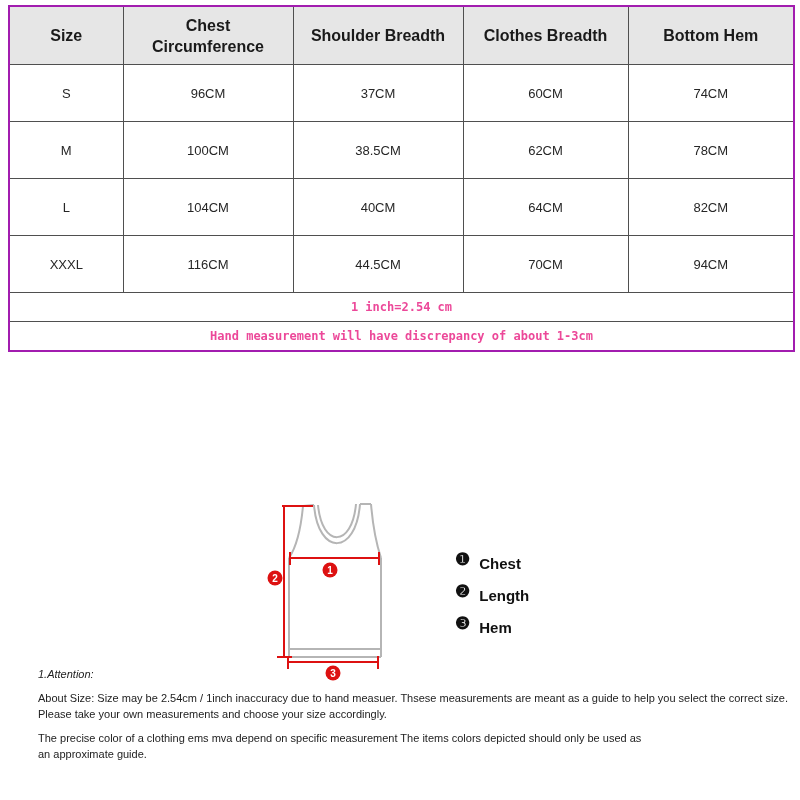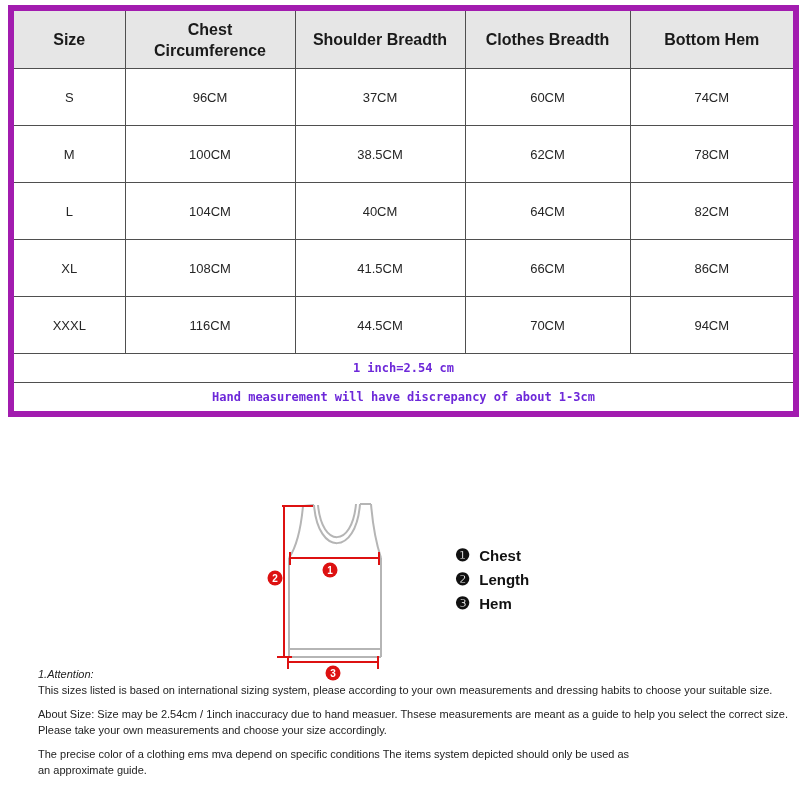--- a/index.html
+++ b/index.html
@@ -5,45 +5,45 @@
   html,body{margin:0;padding:0;}
   body{
     width:800px;height:800px;position:relative;background:#ffffff;
     font-family:"Liberation Sans",sans-serif;color:#222;overflow:hidden;
   }
 
   
   table.size-table{
     position:absolute;left:8px;top:5px;width:785px;
     border-collapse:collapse;table-layout:fixed;
-    border:6px solid #a21caf;
+    border:2px solid #a21caf;
   }
   table.size-table th, table.size-table td{
     border:1px solid #4f4f4f;text-align:center;vertical-align:middle;
     overflow:hidden;
   }
   table.size-table th{
     background:#e6e6e6;font-size:16px;font-weight:bold;color:#1a1a1a;
     height:55px;line-height:21px;
   }
   table.size-table th.wrap{padding:0 8px;}
   table.size-table td.data{height:54px;font-size:13px;color:#262626;}
   table.size-table td.note{
     height:26px;font-family:"DejaVu Sans Mono",monospace;
-    font-weight:bold;font-size:12px;color:#6d28d9;
+    font-weight:bold;font-size:12px;color:#ec4899;
   }
 
   
   .vest-svg{position:absolute;left:230px;top:496px;width:280px;height:190px;}
 
   .legend{position:absolute;left:455px;top:547px;}
   .legend-item{display:flex;align-items:center;margin-bottom:6px;
     font-size:15px;font-weight:600;color:#111;}
   .legend-glyph{font-size:17px;margin-right:9px;line-height:18px;}
-  .legend-label{line-height:18px;}
+  .legend-label{line-height:18px;margin-top:8px;}
 
   
   .text-sections{position:absolute;left:38px;top:666px;width:740px;
     font-size:11px;color:#222;}
   .section{margin-bottom:8px;}
   .section-heading{line-height:16px;font-style:italic;}
   .section-line{line-height:16px;white-space:nowrap;}
 </style>
 </head>
 <body>
@@ -77,27 +77,20 @@
     <td class="data">38.5CM</td>
     <td class="data">62CM</td>
     <td class="data">78CM</td>
   </tr>
   <tr>
     <td class="data">L</td>
     <td class="data">104CM</td>
     <td class="data">40CM</td>
     <td class="data">64CM</td>
     <td class="data">82CM</td>
-  </tr>
-  <tr>
-    <td class="data">XL</td>
-    <td class="data">108CM</td>
-    <td class="data">41.5CM</td>
-    <td class="data">66CM</td>
-    <td class="data">86CM</td>
   </tr>
   <tr>
     <td class="data">XXXL</td>
     <td class="data">116CM</td>
     <td class="data">44.5CM</td>
     <td class="data">70CM</td>
     <td class="data">94CM</td>
   </tr>
   <tr>
     <td class="note" colspan="5">1 inch=2.54 cm</td>
@@ -150,23 +143,22 @@
   </div>
   <div class="legend-item">
     <span class="legend-glyph">❸</span>
     <span class="legend-label">Hem</span>
   </div>
 </div>
 
 <div class="text-sections">
   <div class="section">
     <div class="section-heading">1.Attention:</div>
-    <div class="section-line">This sizes listed is based on international sizing system, please according to your own measurements and dressing habits to choose your suitable size.</div>
   </div>
   <div class="section">
     <div class="section-line">About Size: Size may be 2.54cm / 1inch inaccuracy due to hand measuer. Thsese measurements are meant as a guide to help you select the correct size.</div>
     <div class="section-line">Please take your own measurements and choose your size accordingly.</div>
   </div>
   <div class="section">
-    <div class="section-line">The precise color of a clothing ems mva depend on specific conditions The items system depicted should only be used as</div>
+    <div class="section-line">The precise color of a clothing ems mva depend on specific measurement The items colors depicted should only be used as</div>
     <div class="section-line">an approximate guide.</div>
   </div>
 </div>
 
 </body></html>

